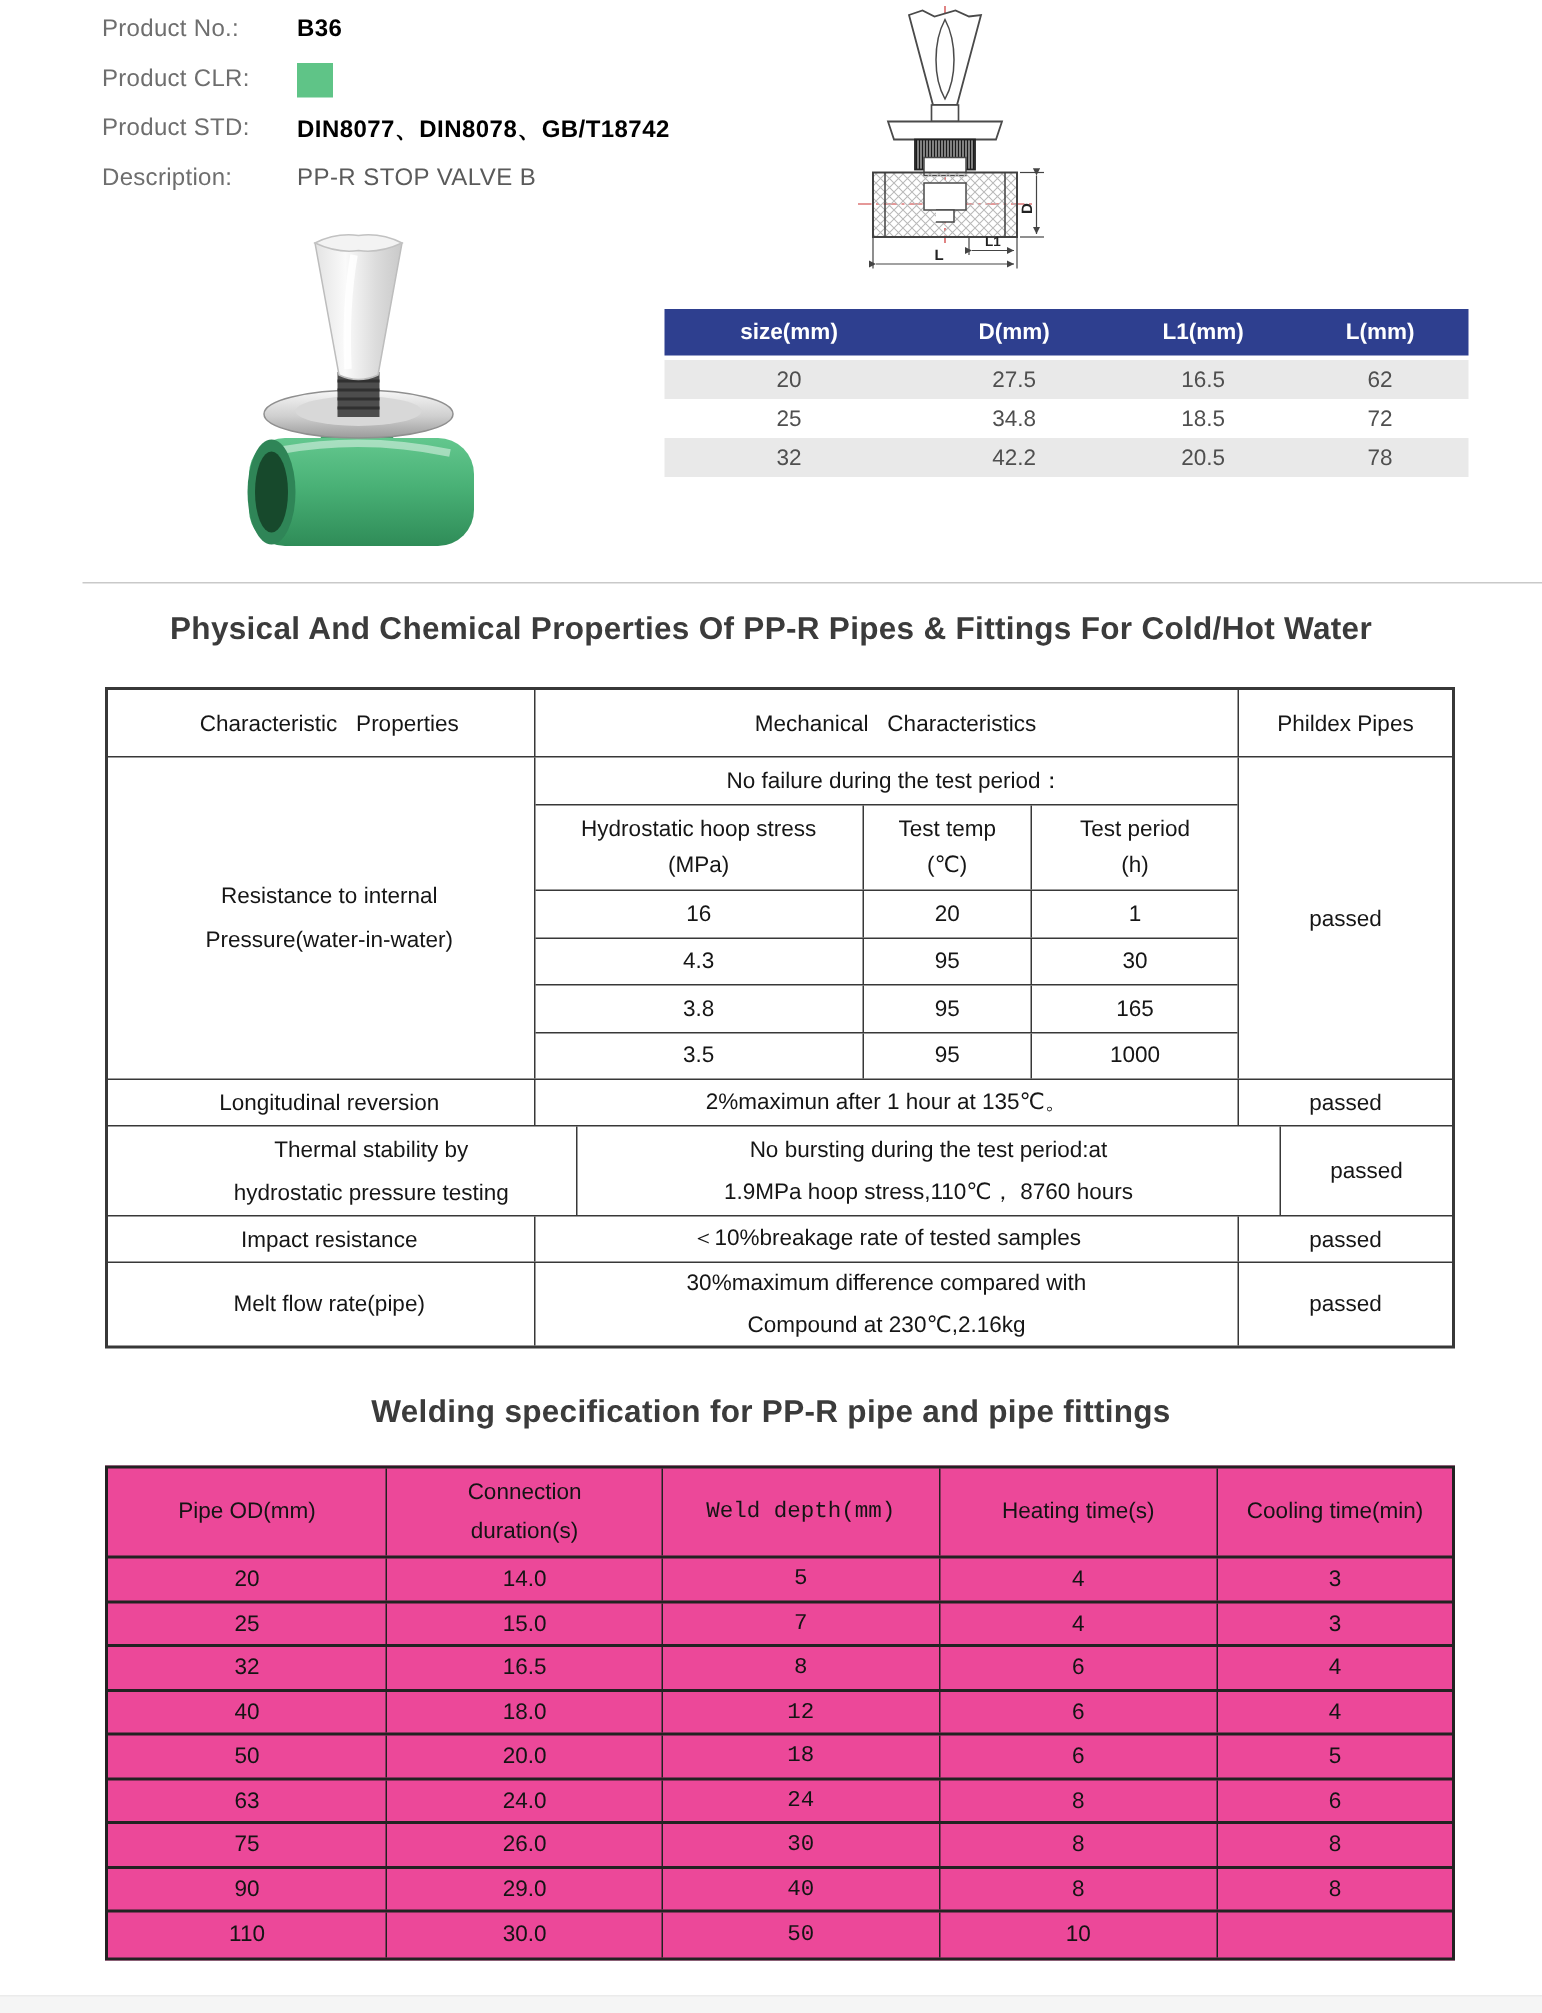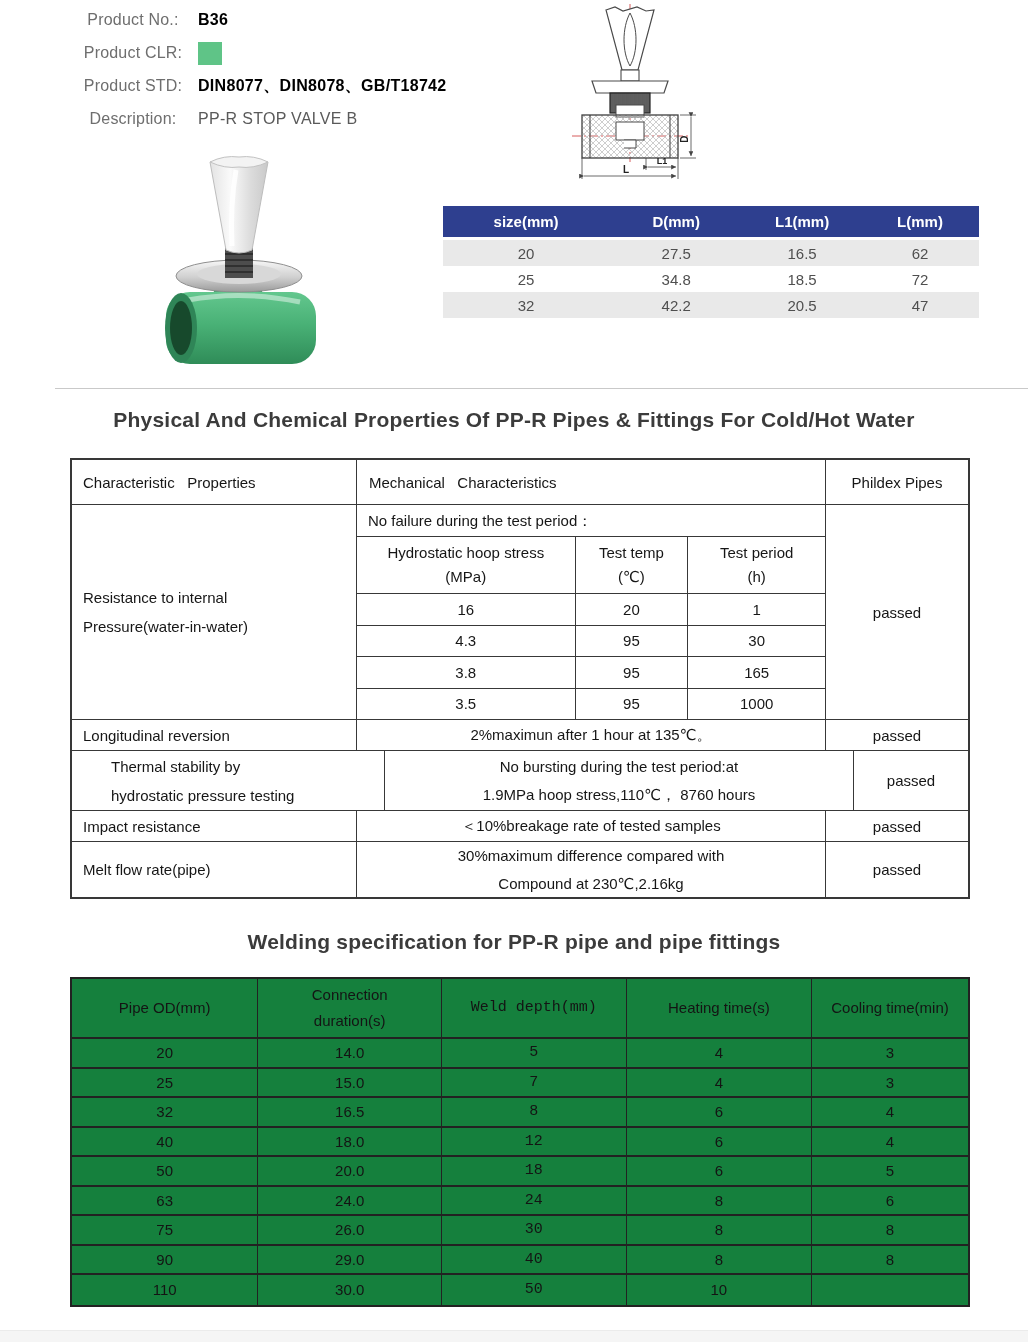--- a/index.html
+++ b/index.html
@@ -2,21 +2,21 @@
 <html><head>
 <meta charset="utf-8">
 <style>
   * { margin:0; padding:0; box-sizing:border-box; }
   html,body { background:#fff; }
   body { font-family:"Liberation Sans","DejaVu Sans",sans-serif; color:#222; }
   .page { position:relative; width:1028px; height:1342px; background:#ffffff; overflow:hidden; }
 
   
   .prod-info { position:absolute; left:68px; top:8px; width:470px; }
-  .pi-row { display:flex; align-items:center; margin-bottom:9px; min-height:24px;text-align:center; }
+  .pi-row { display:flex; align-items:center; margin-bottom:9px; min-height:24px; }
   .pi-label { width:130px; font-size:16px; color:#6e6e6e; letter-spacing:.2px; }
   .pi-value { font-size:16px; font-weight:bold; color:#000000; letter-spacing:.3px; }
   .pi-value.plain { font-weight:normal; color:#5a5a5a; }
   .swatch { width:24px; height:23px; display:inline-block; background:#5fc487; }
 
   
   .tech-drawing { position:absolute; left:560px; top:2px; }
 
   
   .photo { position:absolute; left:158px; top:150px; }
@@ -35,21 +35,21 @@
 
   
   .heading { position:absolute; left:0; width:1028px; text-align:center; font-size:21px; font-weight:bold; color:#3b3b3b; letter-spacing:.2px; }
   .h1 { top:408px; }
   .h2 { top:930px; }
 
   
   .ptable { position:absolute; left:70px; top:458px; width:900px; border:2px solid #383838; font-size:15px; color:#161616; background:#fff; }
   .p-row { display:flex; border-top:1px solid #383838; }
   .p-row:first-child { border-top:none; }
-  .pc { border-right:1px solid #383838; }
+  .pc { border-right:1px solid #383838;text-align:center; }
   .pc:last-child { border-right:none; }
   .c1 { width:285px; padding-left:11px; display:flex; flex-direction:column; justify-content:center; }
   .c2 { width:469px; }
   .c3 { flex:1; display:flex; align-items:center; justify-content:center; }
   .p-header { height:44px; }
   .p-header .c1, .p-header .c2 { justify-content:center; }
   .p-header .c2 { display:flex; flex-direction:column; padding-left:12px; }
   .pre { white-space:pre-wrap; }
   .resist-block { height:215px; }
   .nested { display:flex; flex-direction:column; height:100%; }
@@ -60,21 +60,21 @@
   .sc0 { width:46.7%; } .sc1 { width:24.1%; } .sc2 { width:29.2%; }
   .d-row { display:flex; border-bottom:1px solid #383838; flex:1; }
   .d-row:last-child { border-bottom:none; }
   .d-cell { display:flex; align-items:center; justify-content:center; border-right:1px solid #383838; }
   .d-cell:last-child { border-right:none; }
   .two-line { line-height:29px; }
   .mid-center { display:flex; flex-direction:column; align-items:center; justify-content:center; text-align:center; line-height:28px; }
   .r31 { height:31px; } .r60 { height:60px;padding-left:28px; } .r56 { height:56px; }
 
   
-  .wtable { position:absolute; left:70px; top:977px; width:900px; border:2px solid #222; font-size:15px; color:#141414; background:#15803d; }
+  .wtable { position:absolute; left:70px; top:977px; width:900px; border:2px solid #222; font-size:15px; color:#141414; background:#ec4899; }
   .w-head { display:flex; height:60px; border-bottom:2px solid #222; }
   .w-hcell { display:flex; flex-direction:column; align-items:center; justify-content:center; line-height:26px; border-right:1px solid #222; }
   .w-hcell:last-child, .w-cell:last-child { border-right:none; }
   .w-row { display:flex; height:29.5px; border-bottom:2px solid #222; }
   .w-row:last-child { border-bottom:none;text-align:right; }
   .w-cell { display:flex; align-items:center; justify-content:center; border-right:1px solid #222; }
   .wc0 { width:20.8%; } .wc1 { width:20.5%; } .wc2 { width:20.6%;font-family:Liberation Mono, monospace; } .wc3 { width:20.7%; } .wc4 { width:17.4%; }
 
   .bottom-band { position:absolute; left:0; right:0; bottom:0; height:12px; background:#f5f5f5; border-top:1px solid #ebebeb; }
 </style>
@@ -212,21 +212,21 @@
         <div class="s-row s-even">
           <div class="s-cell s-c0">25</div>
           <div class="s-cell s-c1">34.8</div>
           <div class="s-cell s-c2">18.5</div>
           <div class="s-cell s-c3">72</div>
         </div>
         <div class="s-row s-odd">
           <div class="s-cell s-c0">32</div>
           <div class="s-cell s-c1">42.2</div>
           <div class="s-cell s-c2">20.5</div>
-          <div class="s-cell s-c3">47</div>
+          <div class="s-cell s-c3">78</div>
         </div>
       </div>
   </div>
 
   <div class="divider"></div>
 
   <div class="heading h1">Physical And Chemical Properties Of PP-R Pipes &amp; Fittings For Cold/Hot Water</div>
 
   <div class="ptable">
     <div class="p-row p-header">

